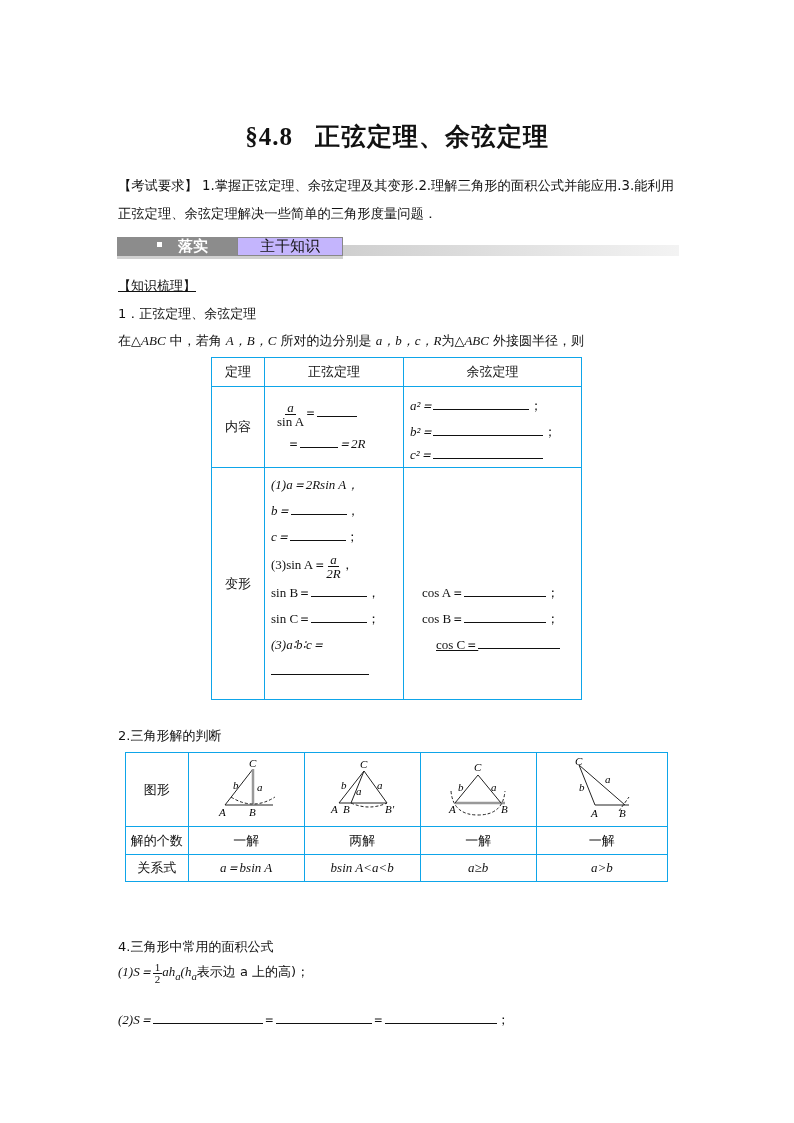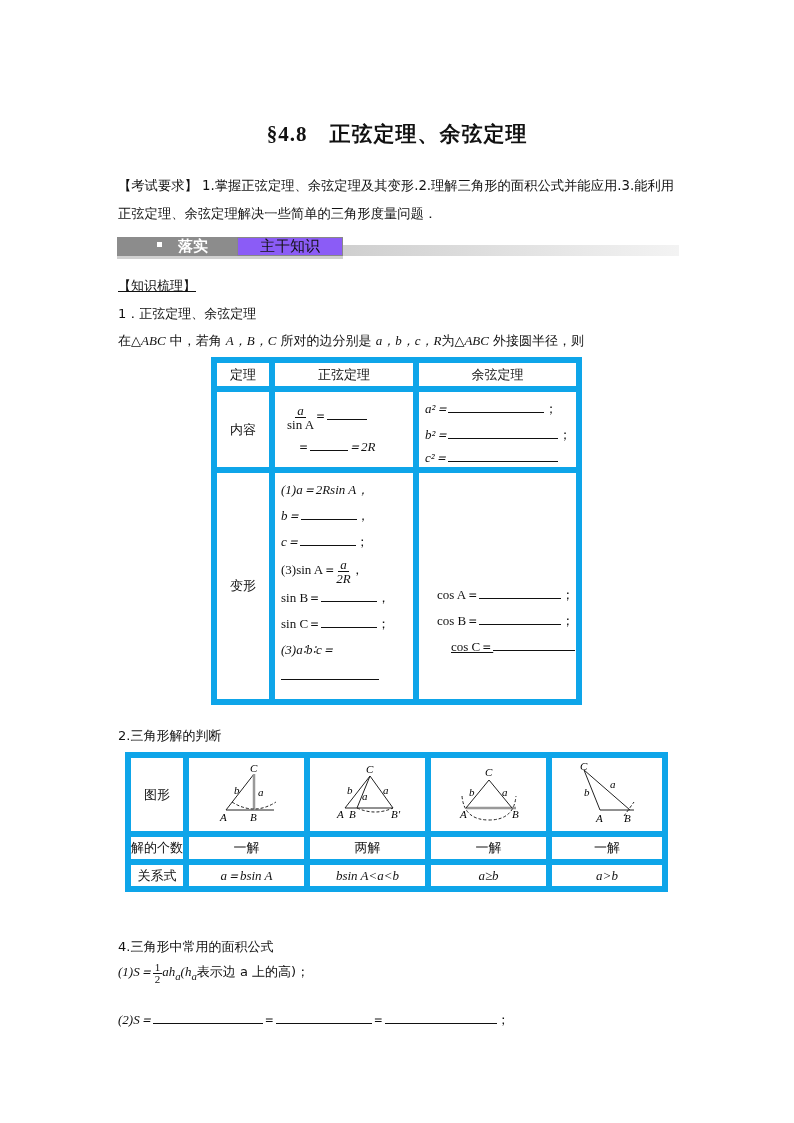--- a/index.html
+++ b/index.html
@@ -1,34 +1,34 @@
 <!DOCTYPE html>
 <html><head>
 <meta charset="utf-8">
 <style>
   html, body { margin:0; padding:0; background:#ffffff; }
   body { width:794px; height:1123px; position:relative; overflow:hidden;
          font-family:"DejaVu Sans", "Liberation Sans", sans-serif; color:#111; font-size:13px; }
   .serif { font-family:"Liberation Serif", "DejaVu Serif", serif; }
   .it { font-style:italic; font-family:"Liberation Serif","DejaVu Serif", serif; }
   .abs { position:absolute; }
-  .title { left:0; width:794px; top:120px; text-align:center; font-size:21px; font-weight:bold; letter-spacing:1px; }
+  .title { left:0; width:794px; top:120px; text-align:center; font-size:25px; font-weight:bold; letter-spacing:1px; }
   .title .sec { font-family:"Liberation Serif","DejaVu Serif",serif; margin-right:22px; }
   .req { left:118px; top:172px; width:565px; font-size:13.3px; line-height:28px; }
   .req .tag { font-weight:normal; }
   .banner { left:117px; top:237px; width:562px; height:22px; }
   .banner .gray { position:absolute; left:0; top:0; width:120px; height:19px; background:#8c8c8c; color:#fff; font-weight:bold; font-size:15px; line-height:19px; }
   .banner .gray .sq { display:inline-block; width:5px; height:5px; background:#fff; margin-left:40px; margin-right:16px; vertical-align:middle; position:relative; top:-2px; }
-  .banner .white { position:absolute; left:120px; top:0; width:104px; height:17px; border:1px solid #888; background:#8b5cf6; font-size:15px; line-height:17px; text-align:center; }
+  .banner .white { position:absolute; left:120px; top:0; width:104px; height:17px; border:1px solid #888; background:#c4b5fd; font-size:15px; line-height:17px; text-align:center; }
   .banner .bar { position:absolute; left:226px; top:8px; width:336px; height:11px; background:linear-gradient(to right,#cfcfcf,#f3f3f3); }
   .banner .under { position:absolute; left:0; top:19px; width:226px; height:3px; background:#d0d0d0; }
   .line { left:118px; font-size:13px; }
   .blank { display:inline-block; border-bottom:1px solid #111; height:13px; vertical-align:baseline; }
   table { border-collapse:collapse; position:absolute; }
-  td, th { border:6px solid #0ea5e9; font-weight:normal; padding:0; }
+  td, th { border:1px solid #0ea5e9; font-weight:normal; padding:0; }
   .t1 { left:211px; top:357px; width:371px; }
   .t1 td { font-size:13px; }
   .frac { display:inline-flex; flex-direction:column; align-items:center; vertical-align:middle; line-height:13px; }
   .frac .num { border-bottom:1px solid #111; padding:0 2px; }
   .t2 { left:125px; top:752px; width:543px; }
   .t2 td { text-align:center; font-size:13px; }
   .diag { position:relative; }
   .f { margin:5px 0 0 6px; line-height:16px; }
 </style>
 </head>

